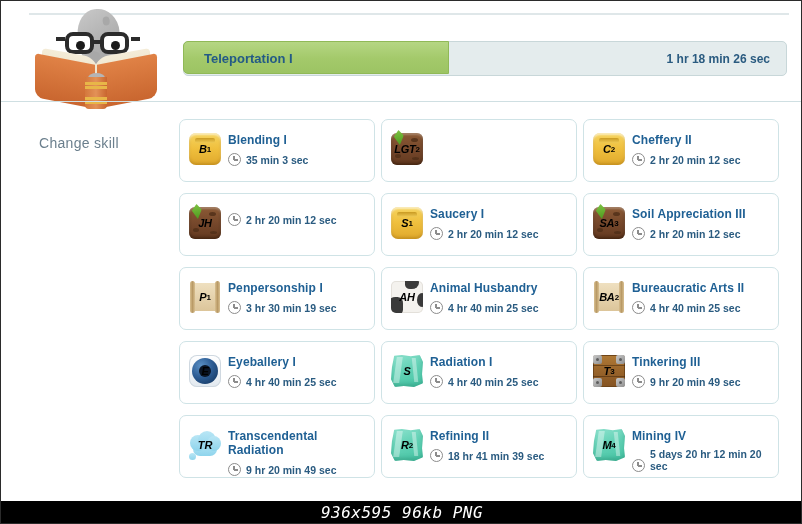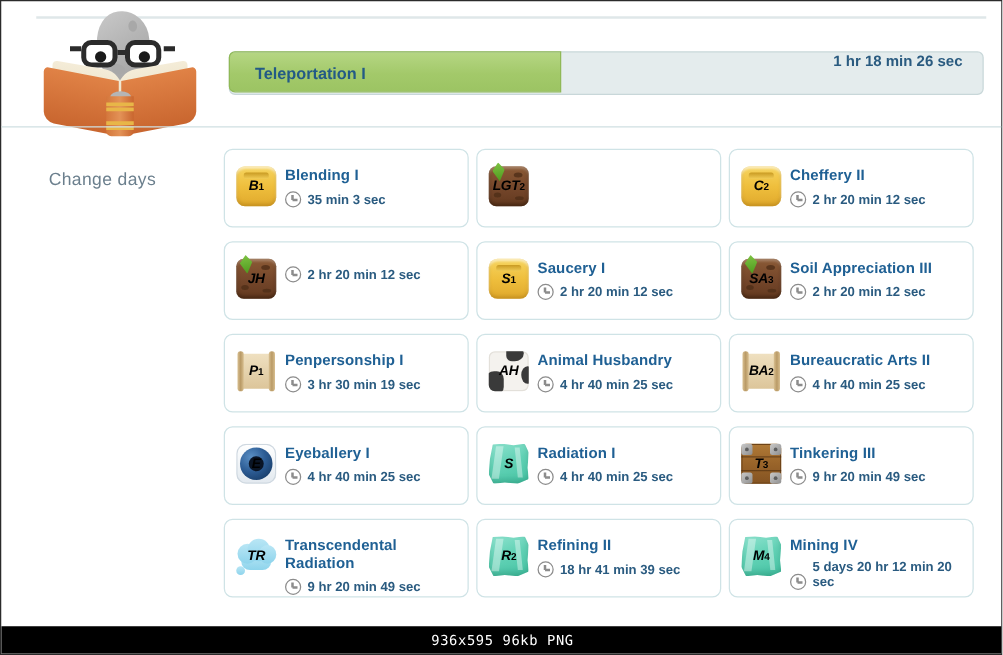--- a/index.html
+++ b/index.html
@@ -106,21 +106,21 @@
     background: linear-gradient(180deg,#b5d683 0%, #a3c96a 55%, #9cc463 100%);
     border: 1px solid #90b957;
     border-radius: 5px 0 0 5px;
     margin: -1px 0 0 -1px;
   }
   .progress-label {
     position: absolute; left: 20px; top: 9px;
     font-size: 13px; font-weight: bold; color: #235a86;
   }
   .progress-time {
-    position: absolute; right: 16px; top: 0;
+    position: absolute; right: 16px; top: 10px;
     font-size: 12px; font-weight: bold; color: #2a5b80;
   }
   
   .grid {
     position: absolute; left: 178px; top: 118px; width: 612px;
     display: flex; flex-wrap: wrap;
   }
   .card {
     position: relative;
     width: 196px; height: 63px;
@@ -278,22 +278,23 @@
     content:""; position:absolute; left:3px; top:3px; width:3px; height:3px;
     background:#5e5e5e; border-radius:50%;
   }
   
   .footer {
     position: absolute; left: 0; bottom: 0; width: 802px; height: 22px;
     background: #000000;
     display: flex; align-items: center; justify-content: center;
   }
   .footer span {
-    color: #ffffff; font-family: "DejaVu Sans Mono", monospace; font-size: 11px;
+    color: #ffffff; font-family: "DejaVu Sans Mono", monospace; font-size: 16px;
     letter-spacing: .5px;
+    font-style: italic;
   }
 </style>
 </head>
 <body>
 
 <div id="screen">
 
   <div class="top-rule"></div>
 
   <div class="mascot">
@@ -323,21 +324,21 @@
         <div class="band b1"></div>
           <div class="band b2"></div>
         <div class="band b3"></div>
           <div class="band b4"></div>
       </div>
     </div>
   </div>
 
   <div class="mid-rule"></div>
 
-  <div class="change-skill">Change days</div>
+  <div class="change-skill">Change skill</div>
 
   <div class="progress-wrap">
     <div class="progress-fill" style="width: 265.76px;"></div>
     <div class="progress-label">Teleportation I</div>
     <div class="progress-time">1 hr 18 min 26 sec</div>
   </div>
 
   <div class="grid" id="skill-grid">
       <div class="card">
         <div class="card-icon">

